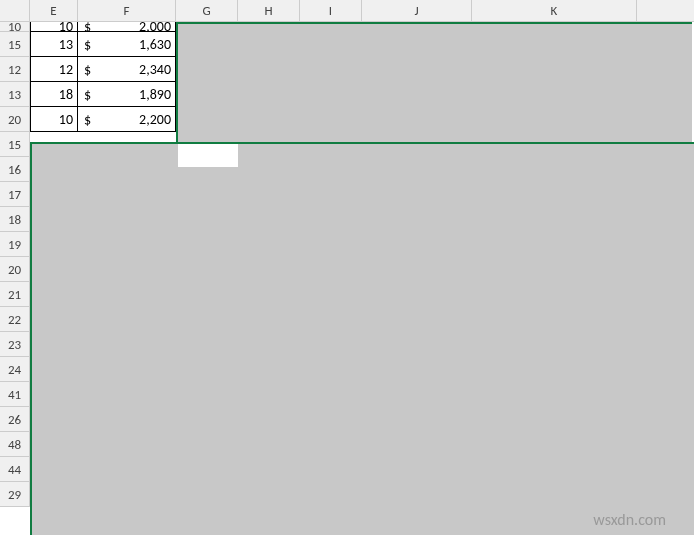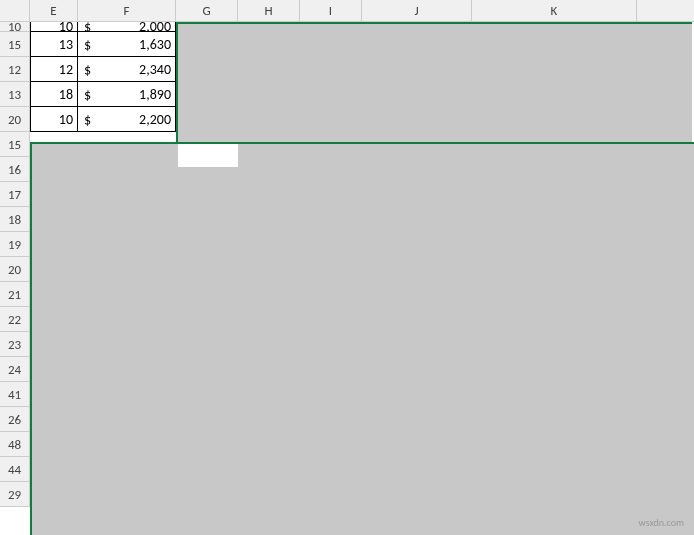--- a/index.html
+++ b/index.html
@@ -154,22 +154,22 @@
     }
     .data-overlay {
       position: absolute;
       left: 0;
       top: 0;
       pointer-events: none;
     }
     .watermark {
       position: absolute;
       bottom: 6px;
-      right: 10px;
-      font-size: 10px;
+      right: 28px;
+      font-size: 16px;
       color: #999;
     }
   </style>
 </head>
 <body>
 
 <div class="grid-container">
 
   <div class="col-headers">
     <div class="corner"></div>

